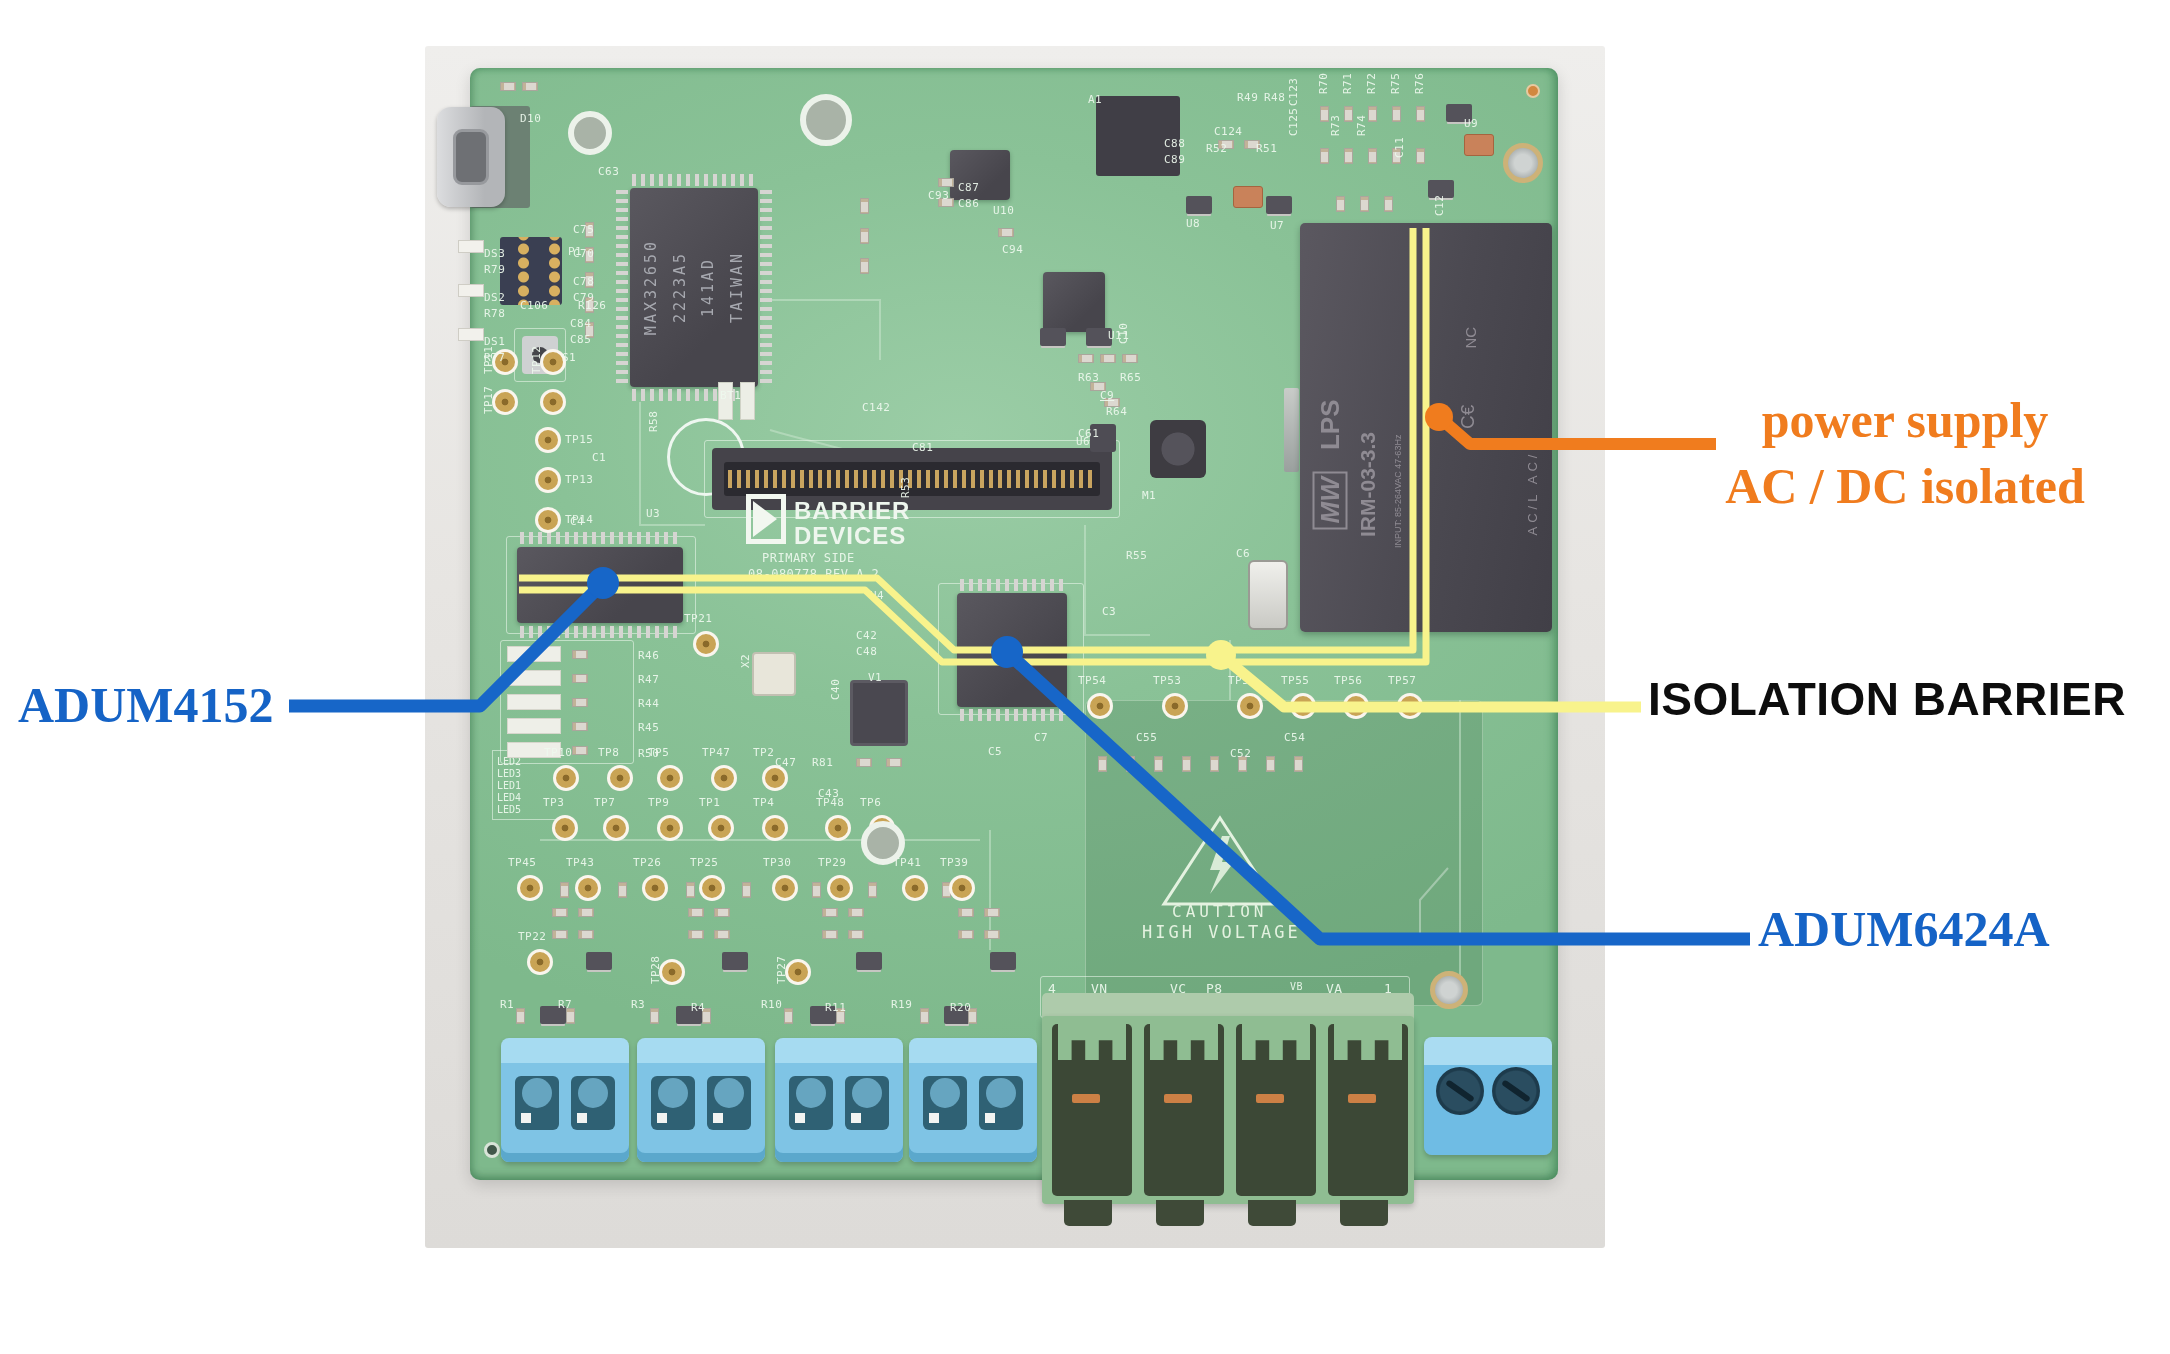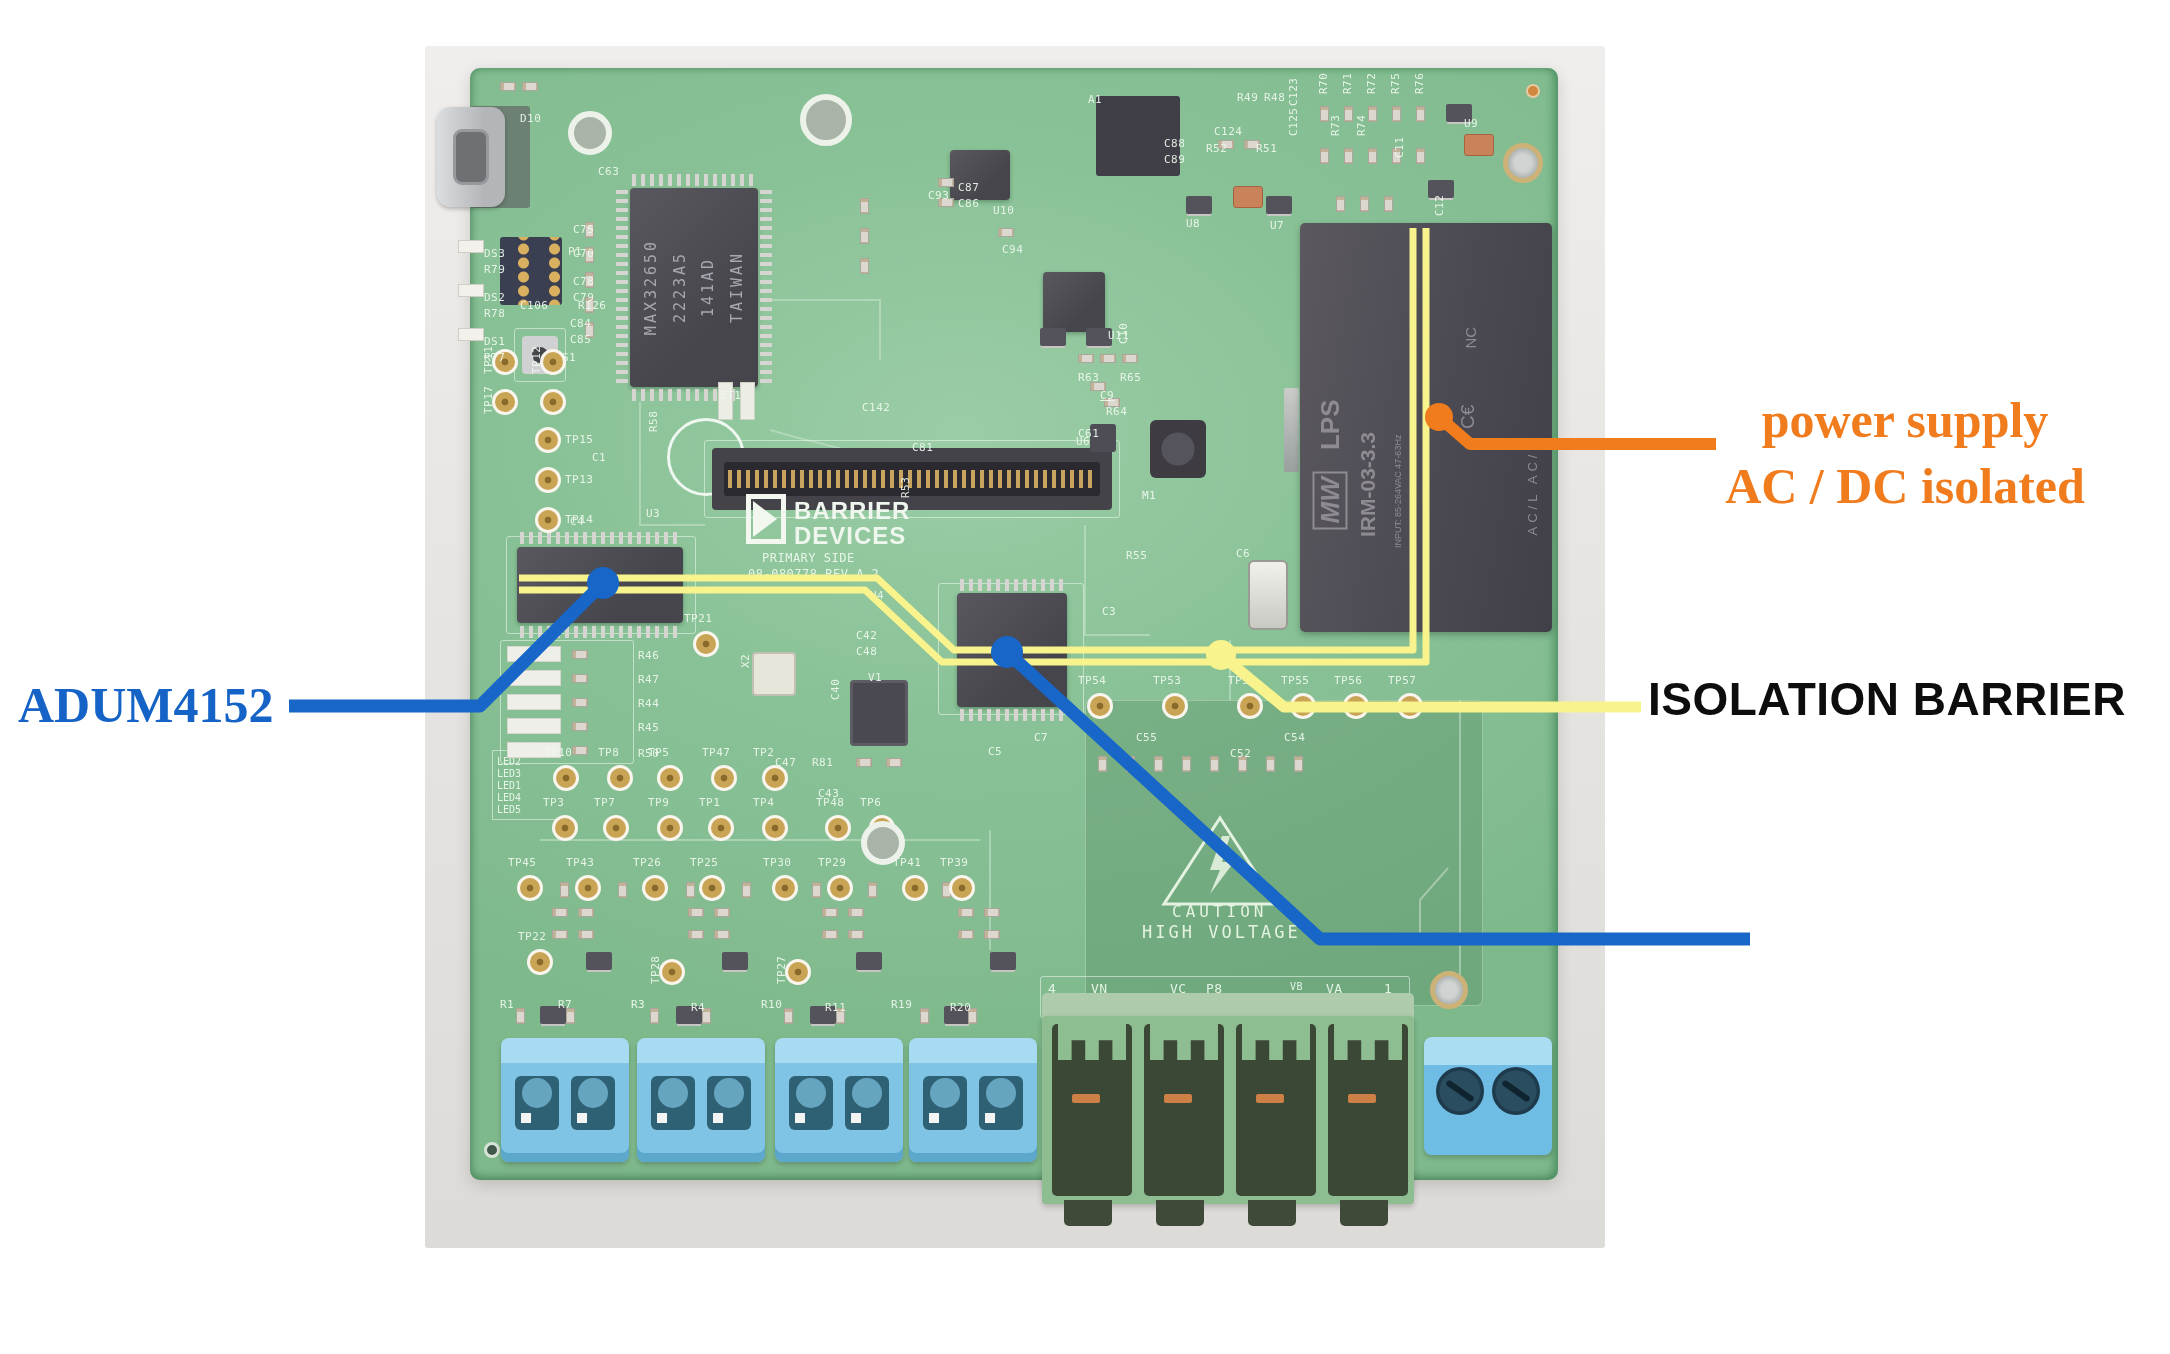--- a/index.html
+++ b/index.html
@@ -585,13 +585,14 @@
     <path d="M1439,417 L1470,444 L1716,444" fill="none" stroke="var(--c-orange)" stroke-width="12" stroke-linejoin="round"></path>
     <circle cx="1439" cy="417" r="14" fill="var(--c-orange)"></circle>
   </svg>
 
   <div class="lab-serif" id="lab-adum4152">ADUM4152</div>
   <div class="lab-sans" id="lab-isolation">ISOLATION BARRIER</div>
   <div class="lab-serif" id="lab-acdc">
     <div>power supply</div>
     <div>AC / DC isolated</div>
   </div>
+  <div class="lab-serif" id="lab-adum6424a">ADUM6424A</div>
 </div>
 
 </body></html>

